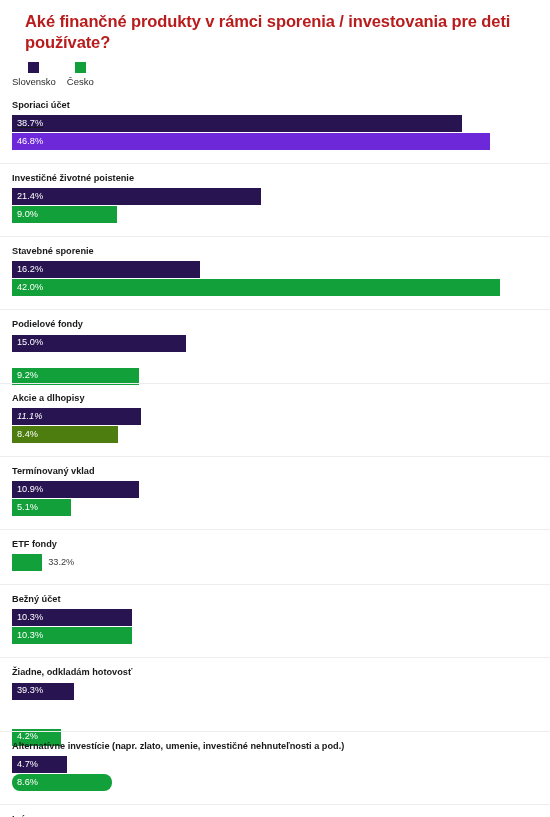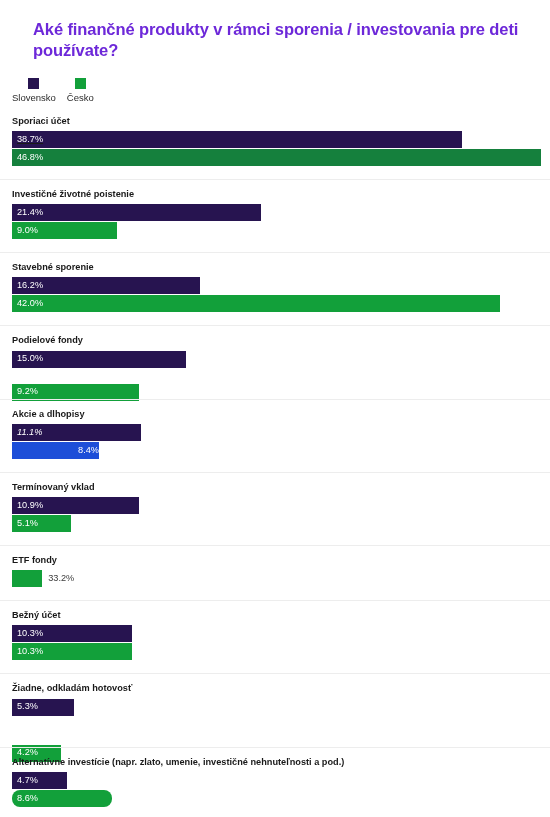--- a/index.html
+++ b/index.html
@@ -19,24 +19,24 @@
     width: 550px;
     height: 817px;
     box-sizing: border-box;
     padding: 0;
     position: relative;
   }
   .chart-title {
     font-size: 16.5px;
     font-weight: bold;
     line-height: 1.28;
-    color: #6d28d9;
+    color: #b91c1c;
     letter-spacing: -0.1px;
     padding: 7px 10px 0 21px;
-    margin: 12px;
+    margin: 4px;
   }
   .legend {
     display: flex;
     align-items: center;
     gap: 11px;
     padding: 5px 0 4px 12px;
   }
   .legend-item {
     display: flex;
     align-items: center;
@@ -133,21 +133,21 @@
 
   <div class="groups" id="groups">
       <div class="group">
         <div class="group-label">Sporiaci účet</div>
         <div class="bar-row">
           <div class="bar sk" style="width: 449.694px; background: rgb(39, 20, 80); text-decoration: underline;">
             <span class="bar-value-in">38.7%</span>
           </div>
         </div>
         <div class="bar-row">
-          <div class="bar cz" style="width: 529px; background: #15803d;">
+          <div class="bar cz" style="width: 478px; background: #6d28d9;">
             <span class="bar-value-in">46.8%</span>
           </div>
         </div>
       </div>
       <div class="group">
         <div class="group-label">Investičné životné poistenie</div>
         <div class="bar-row">
           <div class="bar sk" style="width: 248.668px; background: rgb(39, 20, 80);">
             <span class="bar-value-in">21.4%</span>
           </div>
@@ -185,21 +185,21 @@
         </div>
       </div>
       <div class="group">
         <div class="group-label">Akcie a dlhopisy</div>
         <div class="bar-row">
           <div class="bar sk" style="width: 128.982px; background: rgb(39, 20, 80); font-style: italic;">
             <span class="bar-value-in">11.1%</span>
           </div>
         </div>
         <div class="bar-row">
-          <div class="bar cz" style="width: 87px; background: #1d4ed8; justify-content: flex-end;">
+          <div class="bar cz" style="width: 106px; background: #4d7c0f;">
             <span class="bar-value-in">8.4%</span>
           </div>
         </div>
       </div>
       <div class="group">
         <div class="group-label">Termínovaný vklad</div>
         <div class="bar-row">
           <div class="bar sk" style="width: 126.658px; background: rgb(39, 20, 80);">
             <span class="bar-value-in">10.9%</span>
           </div>
@@ -227,21 +227,21 @@
         <div class="bar-row">
           <div class="bar cz" style="width: 119.686px; background: rgb(18, 160, 58);">
             <span class="bar-value-in">10.3%</span>
           </div>
         </div>
       </div>
       <div class="group">
         <div class="group-label">Žiadne, odkladám hotovosť</div>
         <div class="bar-row">
           <div class="bar sk" style="width: 61.586px; background: rgb(39, 20, 80);">
-            <span class="bar-value-in">5.3%</span>
+            <span class="bar-value-in">39.3%</span>
           </div>
         </div>
         <div class="bar-row">
           <div class="bar cz" style="width: 48.804px; background: rgb(18, 160, 58); margin-top: 28px;">
             <span class="bar-value-in">4.2%</span>
           </div>
         </div>
       </div>
       <div class="group">
         <div class="group-label">Alternatívne investície (napr. zlato, umenie, investičné nehnuteľnosti a pod.)</div>

